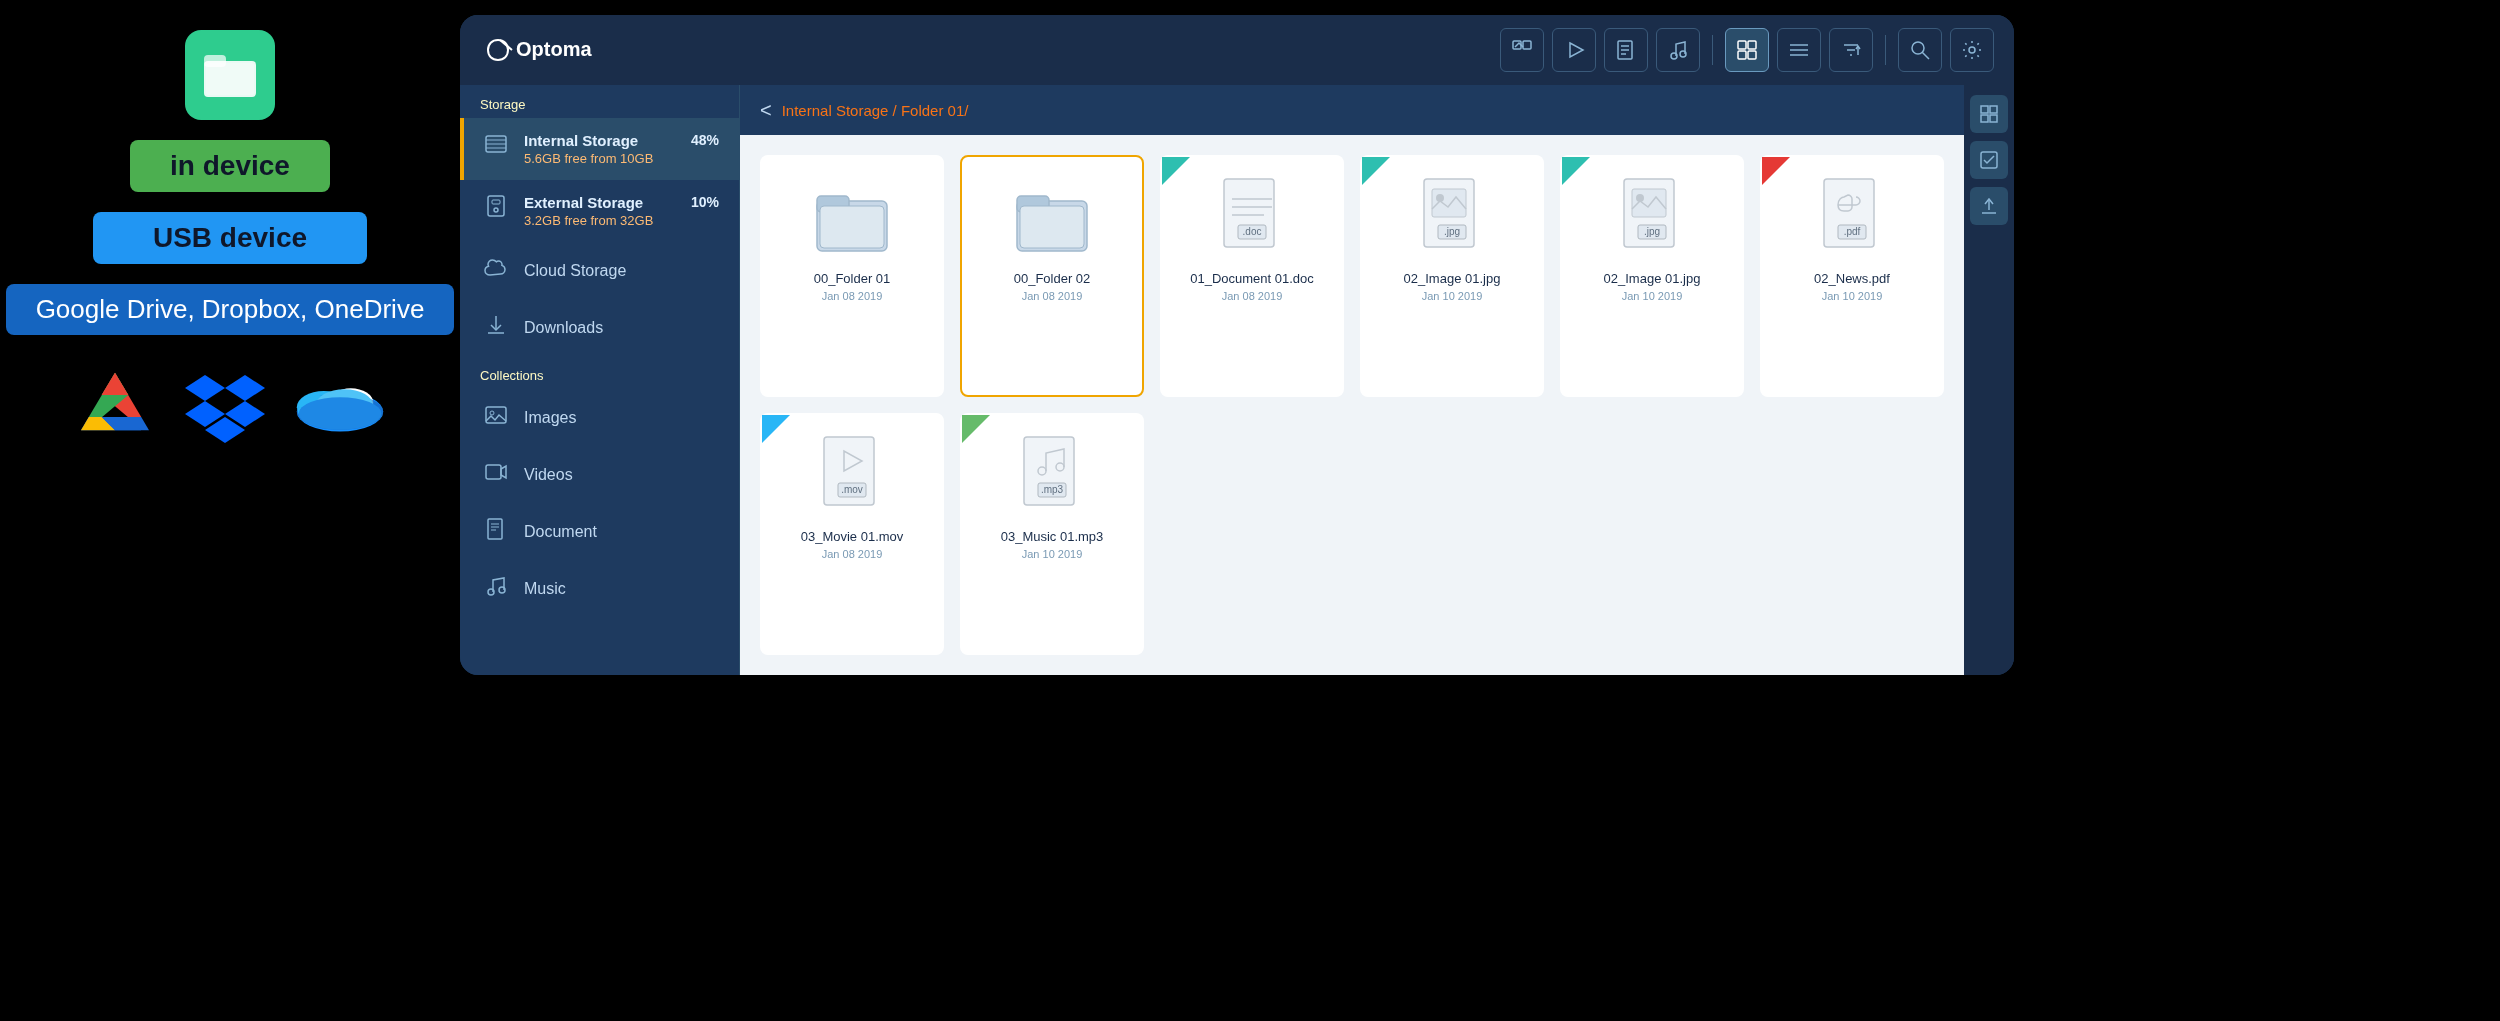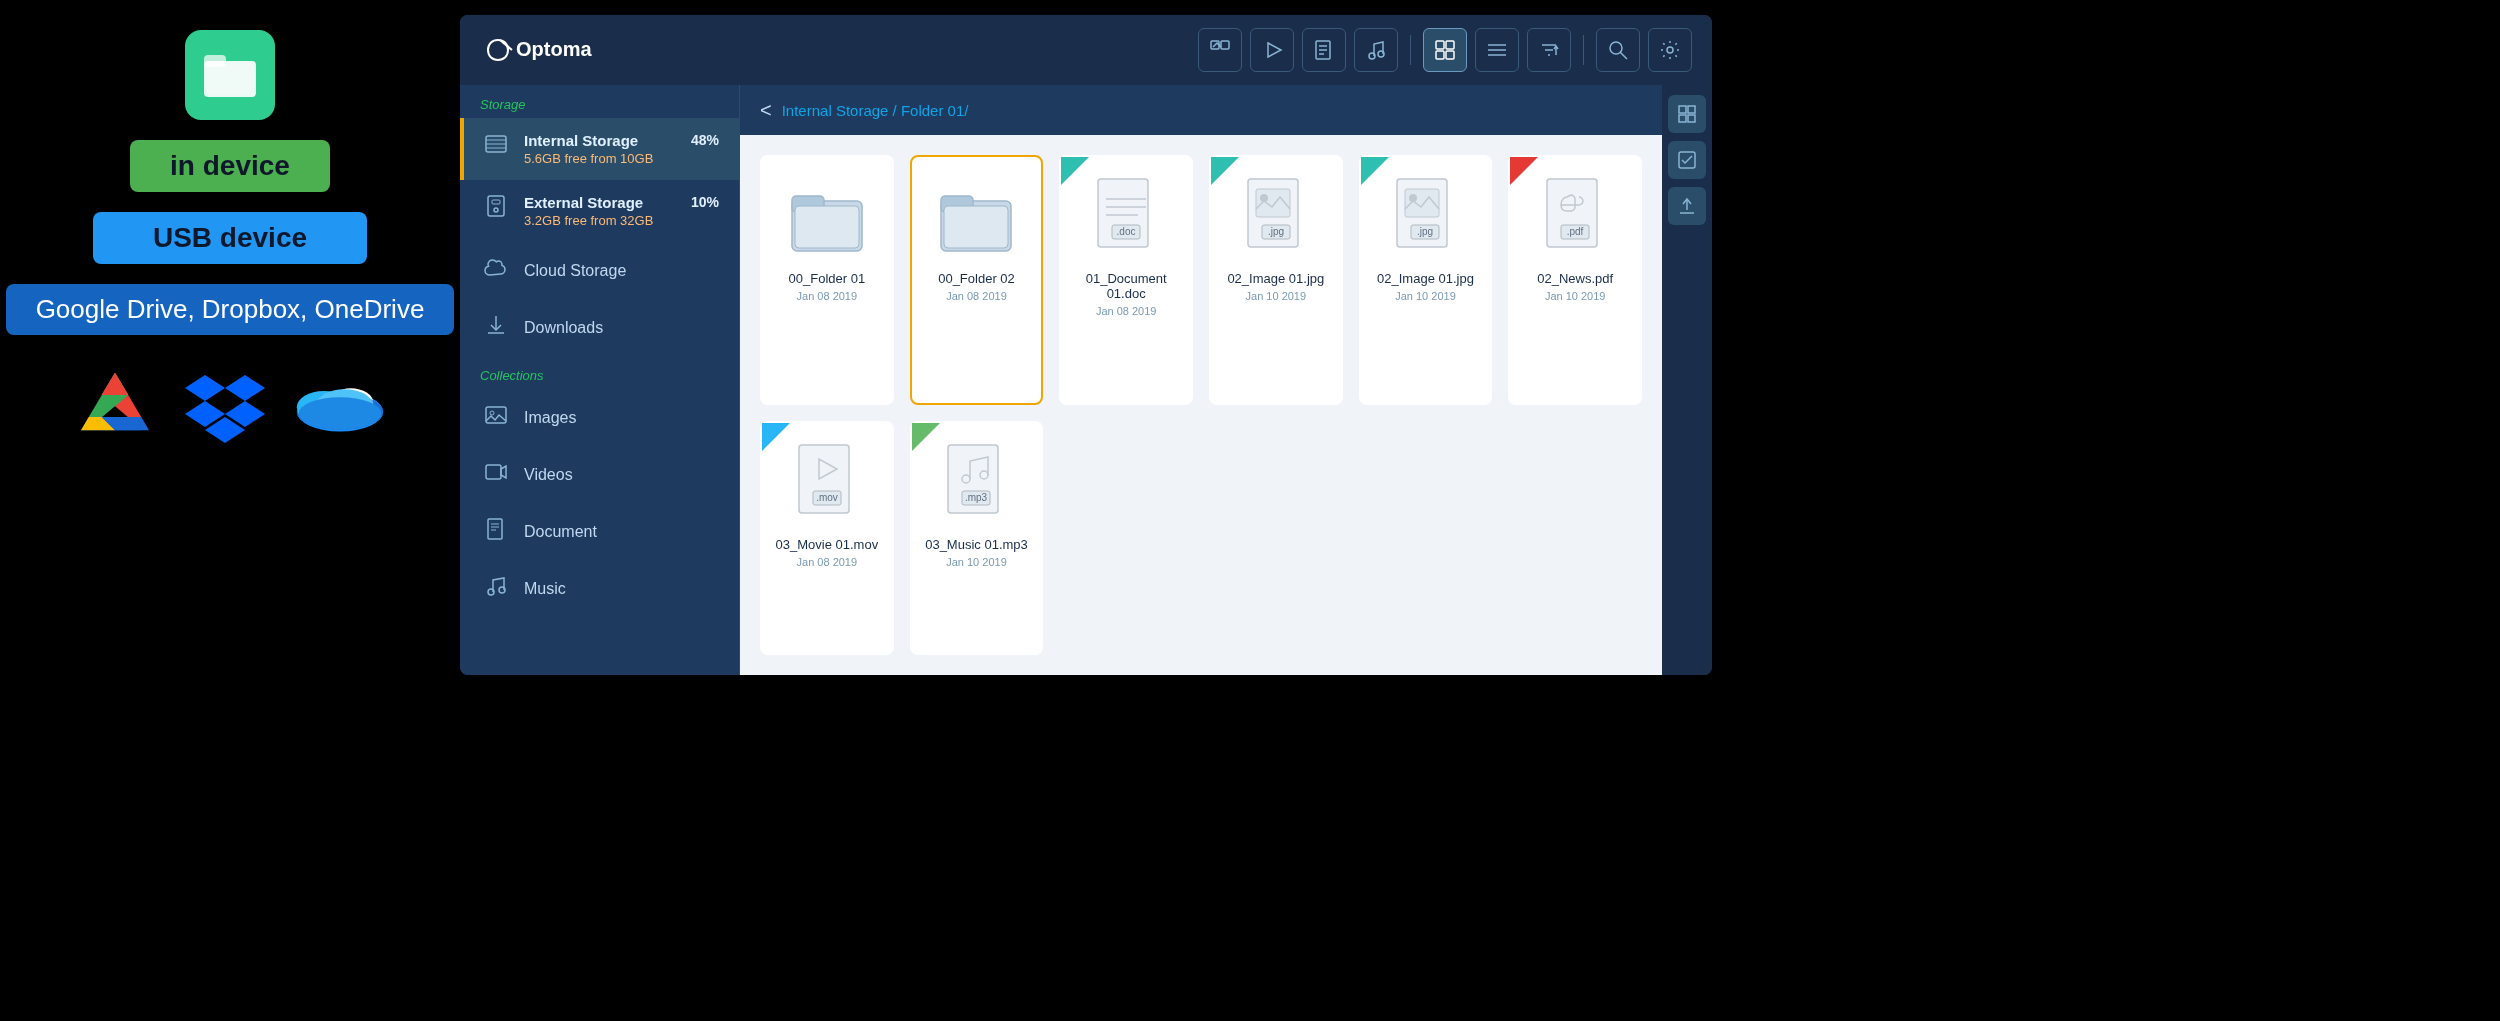--- a/index.html
+++ b/index.html
@@ -91,24 +91,24 @@
     .onedrive-icon {
       width: 90px;
       height: 70px;
     }
 
     
     .app-window {
       position: absolute;
       left: 460px;
       top: 15px;
-      width: 1252px;
+      width: 1554px;
       height: 660px;
       background: #1a3a5c;
-      border-radius: 8px;
+      border-radius: 18px;
       overflow: hidden;
       display: flex;
       flex-direction: column;
     }
 
     
     .toolbar {
       background: #1a2d4a;
       height: 70px;
       display: flex;
@@ -167,25 +167,24 @@
     
     .sidebar {
       width: 280px;
       background: #1e3a5f;
       flex-shrink: 0;
       border-right: 1px solid #2a4d6a;
       overflow-y: auto;
     }
 
     .sidebar-section-label {
-      color: #22c55e;
+      color: #fef9c3;
       font-size: 13px;
       padding: 12px 20px 6px;
       text-transform: none;
-      font-style: italic;
     }
 
     .sidebar-item {
       display: flex;
       align-items: center;
       padding: 14px 20px;
       color: #c0d8f0;
       cursor: pointer;
       gap: 16px;
       font-size: 16px;
@@ -252,21 +251,21 @@
       flex-shrink: 0;
     }
 
     .breadcrumb-back {
       color: #c0d8f0;
       font-size: 20px;
       cursor: pointer;
     }
 
     .breadcrumb-text {
-      color: #0ea5e9;
+      color: #f97316;
       font-size: 15px;
     }
 
     
     .file-grid {
       flex: 1;
       padding: 20px;
       display: grid;
       grid-template-columns: repeat(6, 1fr);
       gap: 16px;

